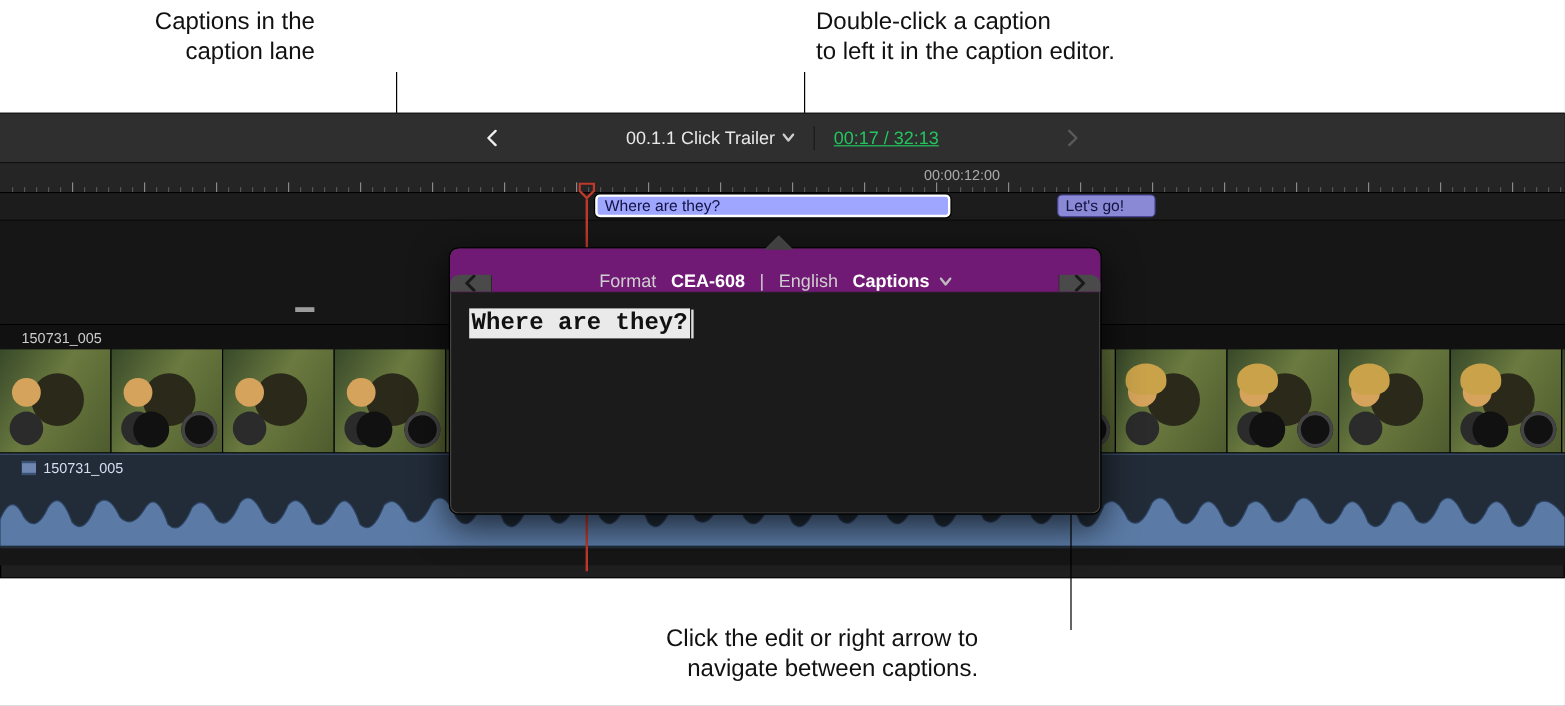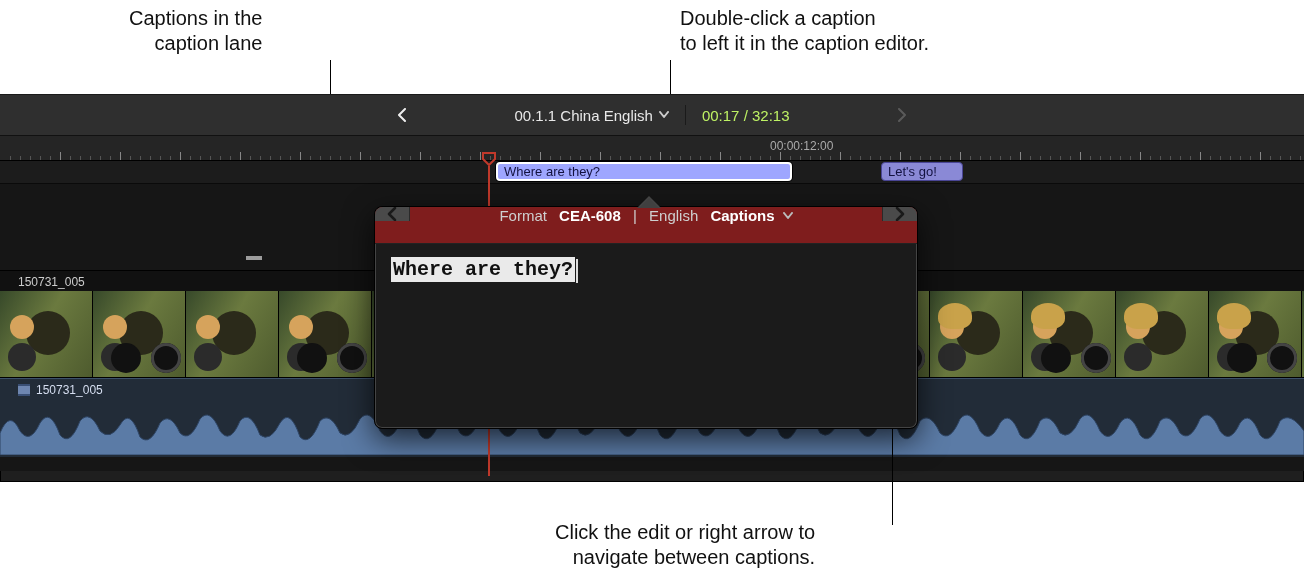--- a/index.html
+++ b/index.html
@@ -67,22 +67,23 @@
   }
   .project-name {
     color: #e8e8e8;
     font-size: 15px;
     display: flex;
     align-items: center;
     gap: 6px;
   }
   .project-name svg { flex-shrink: 0; }
   .timecode {
-    color: #bef264;
+    color: #22c55e;
     font-size: 15px;
+    text-decoration: underline;
   }
   .divider {
     width: 1px;
     height: 20px;
     background: #1a1a1a;
   }
 
   
   .ruler {
     height: 24px;
@@ -260,23 +261,23 @@
     position: absolute;
     top: -9px;
     left: 264px;
     width: 0; height: 0;
     border-left: 10px solid transparent;
     border-right: 10px solid transparent;
     border-bottom: 10px solid #404040;
   }
   .popover-header {
     display: flex;
-    align-items: flex-start;
+    align-items: flex-end;
     height: 36px;
-    background: #7f1d1d;
+    background: #701a75;
     border-top-left-radius: 8px;
     border-top-right-radius: 8px;
     border-bottom: 1px solid #222;
   }
   .popover-header .arrow {
     width: 34px;
     display: flex; align-items: center; justify-content: center;
     background: #4a4a4a;
     color: #111;
     font-size: 15px;
@@ -340,21 +341,21 @@
 
   <div class="title-bar">
     <div class="cluster">
       <div class="nav-btn" aria-label="Back">
         <svg width="10" height="14" viewBox="0 0 10 14">
           <path d="M8 1 L2 7 L8 13" stroke="#eee" stroke-width="2" fill="none" stroke-linecap="round" stroke-linejoin="round"></path>
         </svg>
       </div>
       <div style="width:70px;"></div>
       <div class="project-name">
-        <span>00.1.1 China English</span>
+        <span>00.1.1 Click Trailer</span>
         <svg width="10" height="8" viewBox="0 0 10 8">
           <path d="M1 1 L5 6 L9 1" stroke="#ccc" stroke-width="2" fill="none" stroke-linecap="round" stroke-linejoin="round"></path>
         </svg>
       </div>
       <div class="divider"></div>
       <div class="timecode">00:17 / 32:13</div>
       <div style="width:70px;"></div>
       <div class="nav-btn disabled" aria-label="Forward">
         <svg width="10" height="14" viewBox="0 0 10 14">
           <path d="M2 1 L8 7 L2 13" stroke="#5a5a5a" stroke-width="2" fill="none" stroke-linecap="round" stroke-linejoin="round"></path>

